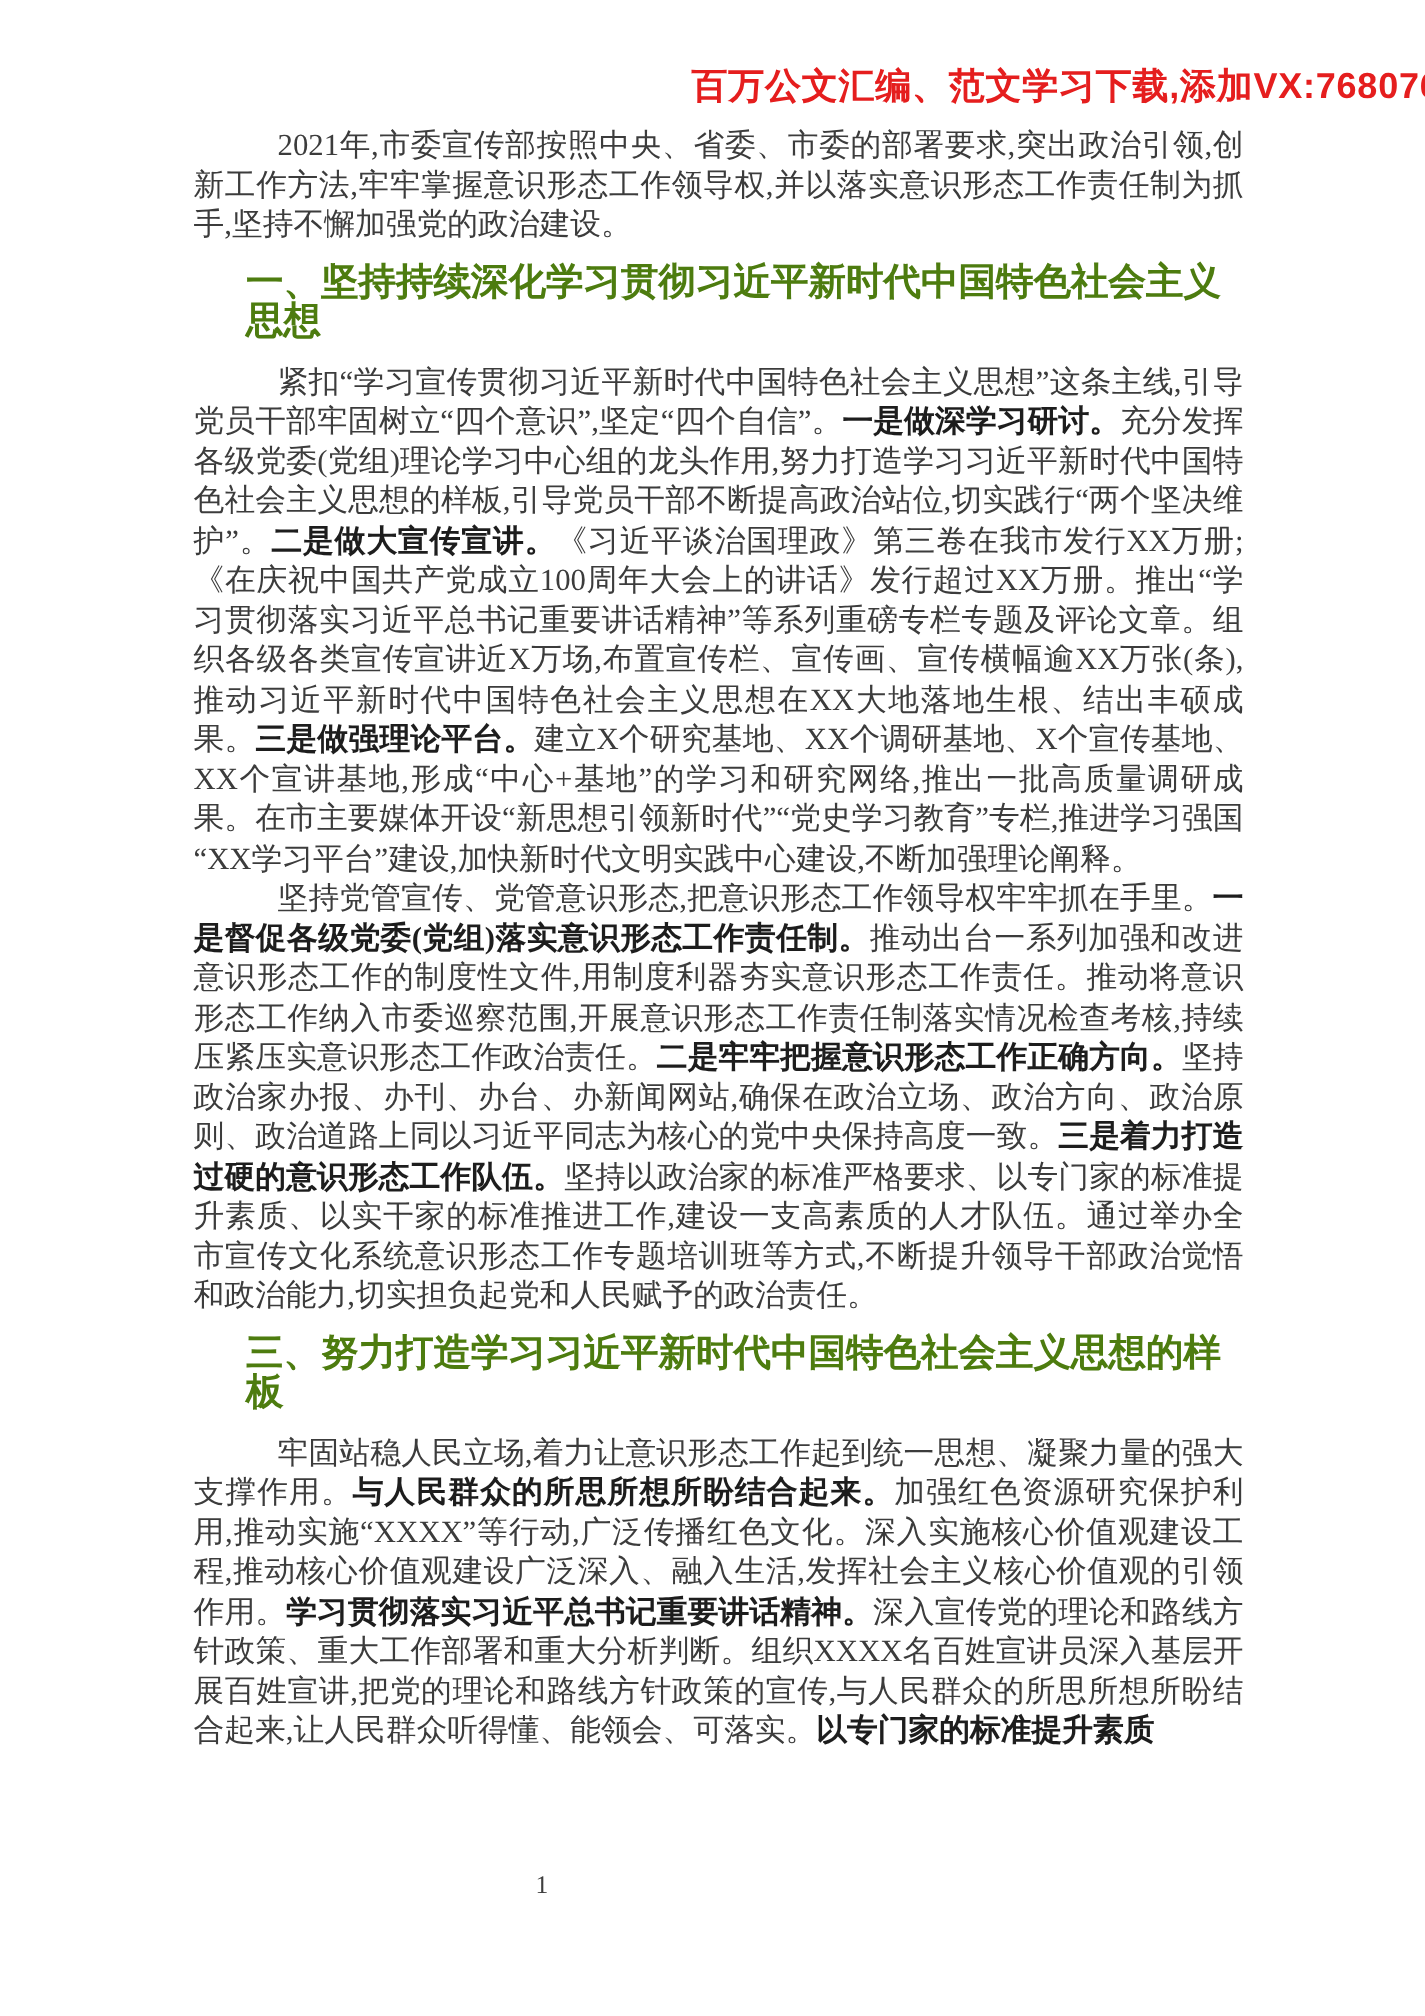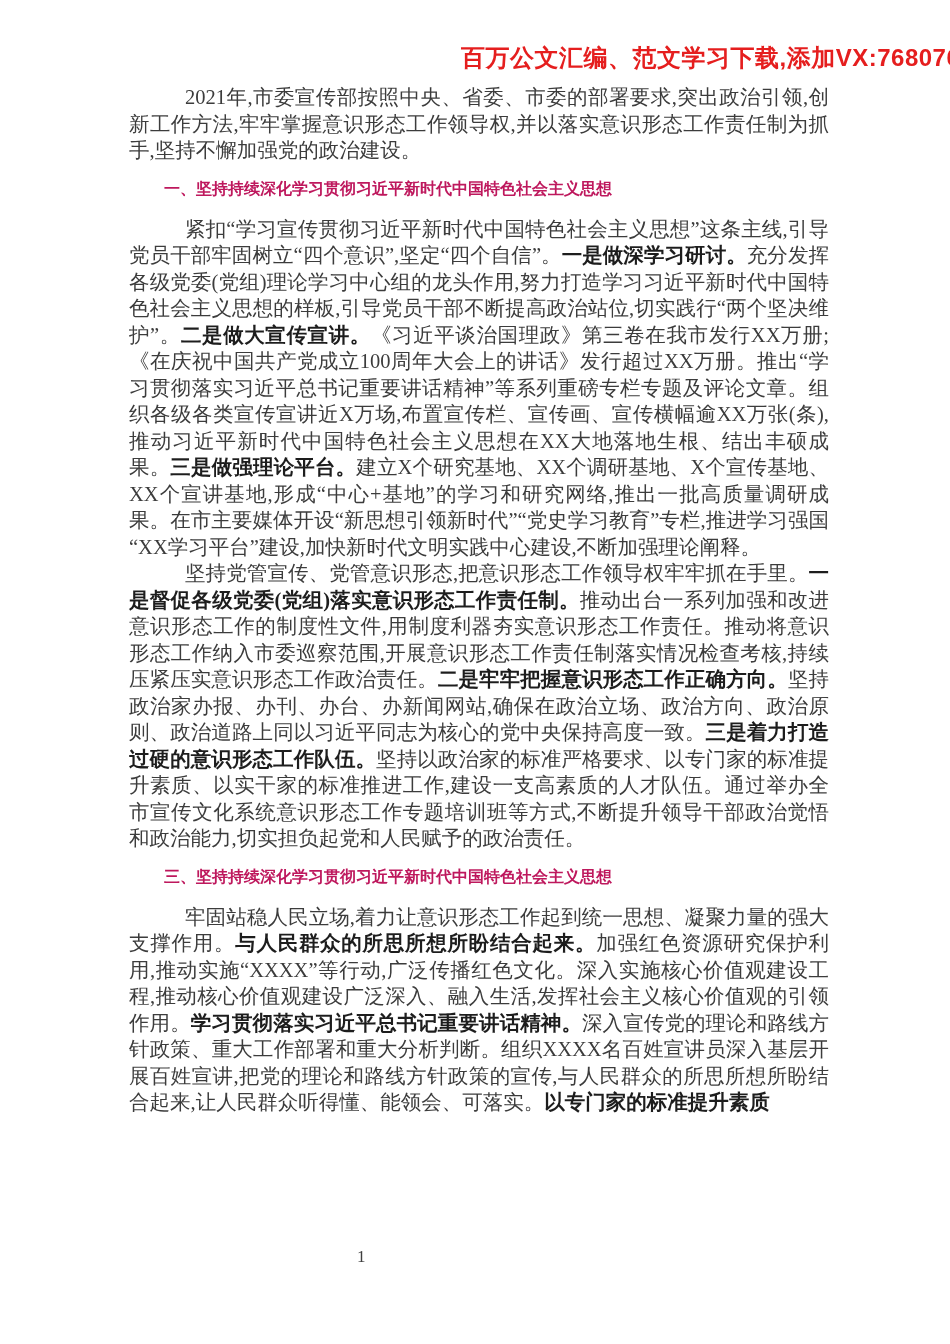--- a/index.html
+++ b/index.html
@@ -40,24 +40,24 @@
   .content p {
     margin: 0;
     font-size: 20.5px;
     line-height: 26.5px;
     text-align: justify;
     text-indent: 56px;
   }
   .content h2 {
     margin: 12px 0 14px 0;
     padding-left: 35px;
-    font-size: 16px;
+    font-size: 25px;
     line-height: 26px;
     font-weight: bold;
-    color: #be185d;
+    color: #4d7c0f;
     text-align: left;
   }
   .content .b {
     font-weight: bold;
     color: #1d1d1d;
     margin-top: 44px;
   }
   .page-number {
     position: absolute;
     left: 357px;
@@ -71,18 +71,18 @@
 <body>
 
 <div class="page">
   <div class="ad-banner">百万公文汇编、范文学习下载,添加VX:76807688</div>
 
   <div class="content">
       <p><span>2021年,市委宣传部按照中央、省委、市委的部署要求,突出政治引领,创新工作方法,牢牢掌握意识形态工作领导权,并以落实意识形态工作责任制为抓手,坚持不懈加强党的政治建设。</span></p>
       <h2>一、坚持持续深化学习贯彻习近平新时代中国特色社会主义思想</h2>
       <p><span>紧扣“学习宣传贯彻习近平新时代中国特色社会主义思想”这条主线,引导党员干部牢固树立“四个意识”,坚定“四个自信”。</span><span class="b">一是做深学习研讨。</span><span>充分发挥各级党委(党组)理论学习中心组的龙头作用,努力打造学习习近平新时代中国特色社会主义思想的样板,引导党员干部不断提高政治站位,切实践行“两个坚决维护”。</span><span class="b">二是做大宣传宣讲。</span><span>《习近平谈治国理政》第三卷在我市发行XX万册;《在庆祝中国共产党成立100周年大会上的讲话》发行超过XX万册。推出“学习贯彻落实习近平总书记重要讲话精神”等系列重磅专栏专题及评论文章。组织各级各类宣传宣讲近X万场,布置宣传栏、宣传画、宣传横幅逾XX万张(条),推动习近平新时代中国特色社会主义思想在XX大地落地生根、结出丰硕成果。</span><span class="b">三是做强理论平台。</span><span>建立X个研究基地、XX个调研基地、X个宣传基地、XX个宣讲基地,形成“中心+基地”的学习和研究网络,推出一批高质量调研成果。在市主要媒体开设“新思想引领新时代”“党史学习教育”专栏,推进学习强国“XX学习平台”建设,加快新时代文明实践中心建设,不断加强理论阐释。</span></p>
       <p><span>坚持党管宣传、党管意识形态,把意识形态工作领导权牢牢抓在手里。</span><span class="b">一是督促各级党委(党组)落实意识形态工作责任制。</span><span>推动出台一系列加强和改进意识形态工作的制度性文件,用制度利器夯实意识形态工作责任。推动将意识形态工作纳入市委巡察范围,开展意识形态工作责任制落实情况检查考核,持续压紧压实意识形态工作政治责任。</span><span class="b">二是牢牢把握意识形态工作正确方向。</span><span>坚持政治家办报、办刊、办台、办新闻网站,确保在政治立场、政治方向、政治原则、政治道路上同以习近平同志为核心的党中央保持高度一致。</span><span class="b">三是着力打造过硬的意识形态工作队伍。</span><span>坚持以政治家的标准严格要求、以专门家的标准提升素质、以实干家的标准推进工作,建设一支高素质的人才队伍。通过举办全市宣传文化系统意识形态工作专题培训班等方式,不断提升领导干部政治觉悟和政治能力,切实担负起党和人民赋予的政治责任。</span></p>
-      <h2>三、坚持持续深化学习贯彻习近平新时代中国特色社会主义思想</h2>
+      <h2>三、努力打造学习习近平新时代中国特色社会主义思想的样板</h2>
       <p><span>牢固站稳人民立场,着力让意识形态工作起到统一思想、凝聚力量的强大支撑作用。</span><span class="b">与人民群众的所思所想所盼结合起来。</span><span>加强红色资源研究保护利用,推动实施“XXXX”等行动,广泛传播红色文化。深入实施核心价值观建设工程,推动核心价值观建设广泛深入、融入生活,发挥社会主义核心价值观的引领作用。</span><span class="b">学习贯彻落实习近平总书记重要讲话精神。</span><span>深入宣传党的理论和路线方针政策、重大工作部署和重大分析判断。组织XXXX名百姓宣讲员深入基层开展百姓宣讲,把党的理论和路线方针政策的宣传,与人民群众的所思所想所盼结合起来,让人民群众听得懂、能领会、可落实。</span><span class="b">以专门家的标准提升素质</span></p>
     </div>
 
   <div class="page-number">1</div>
 </div>
 
 </body></html>

